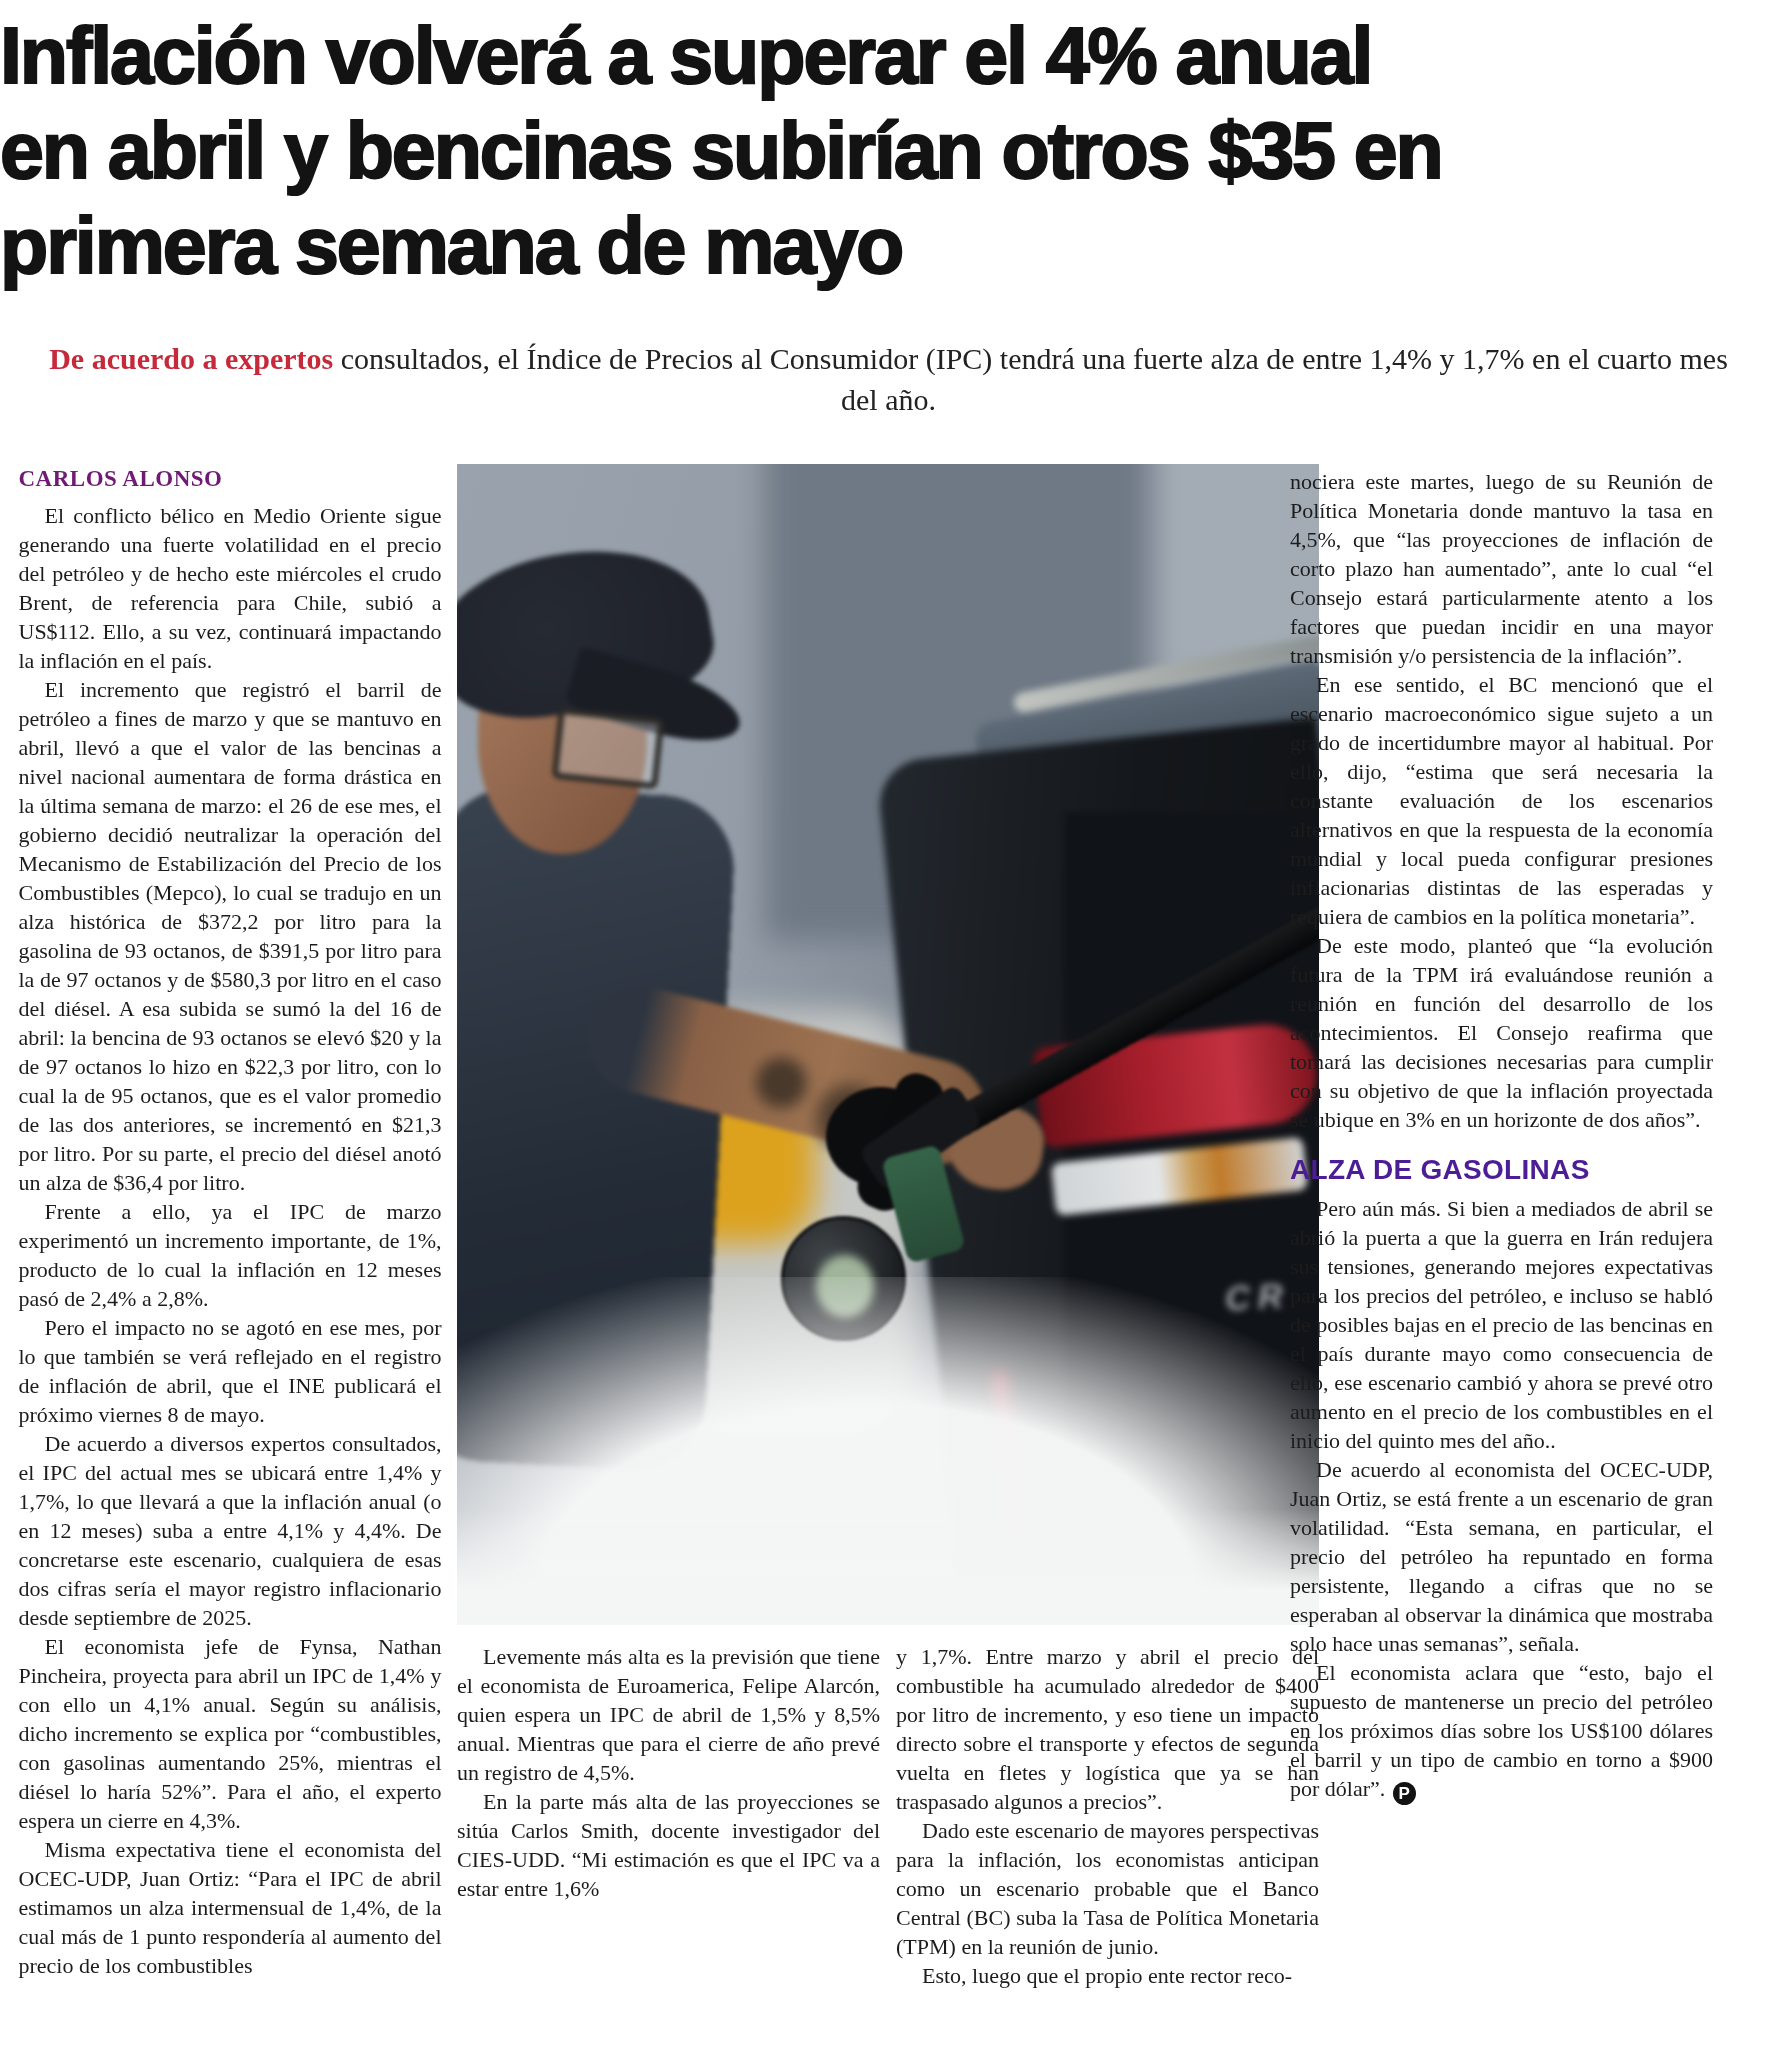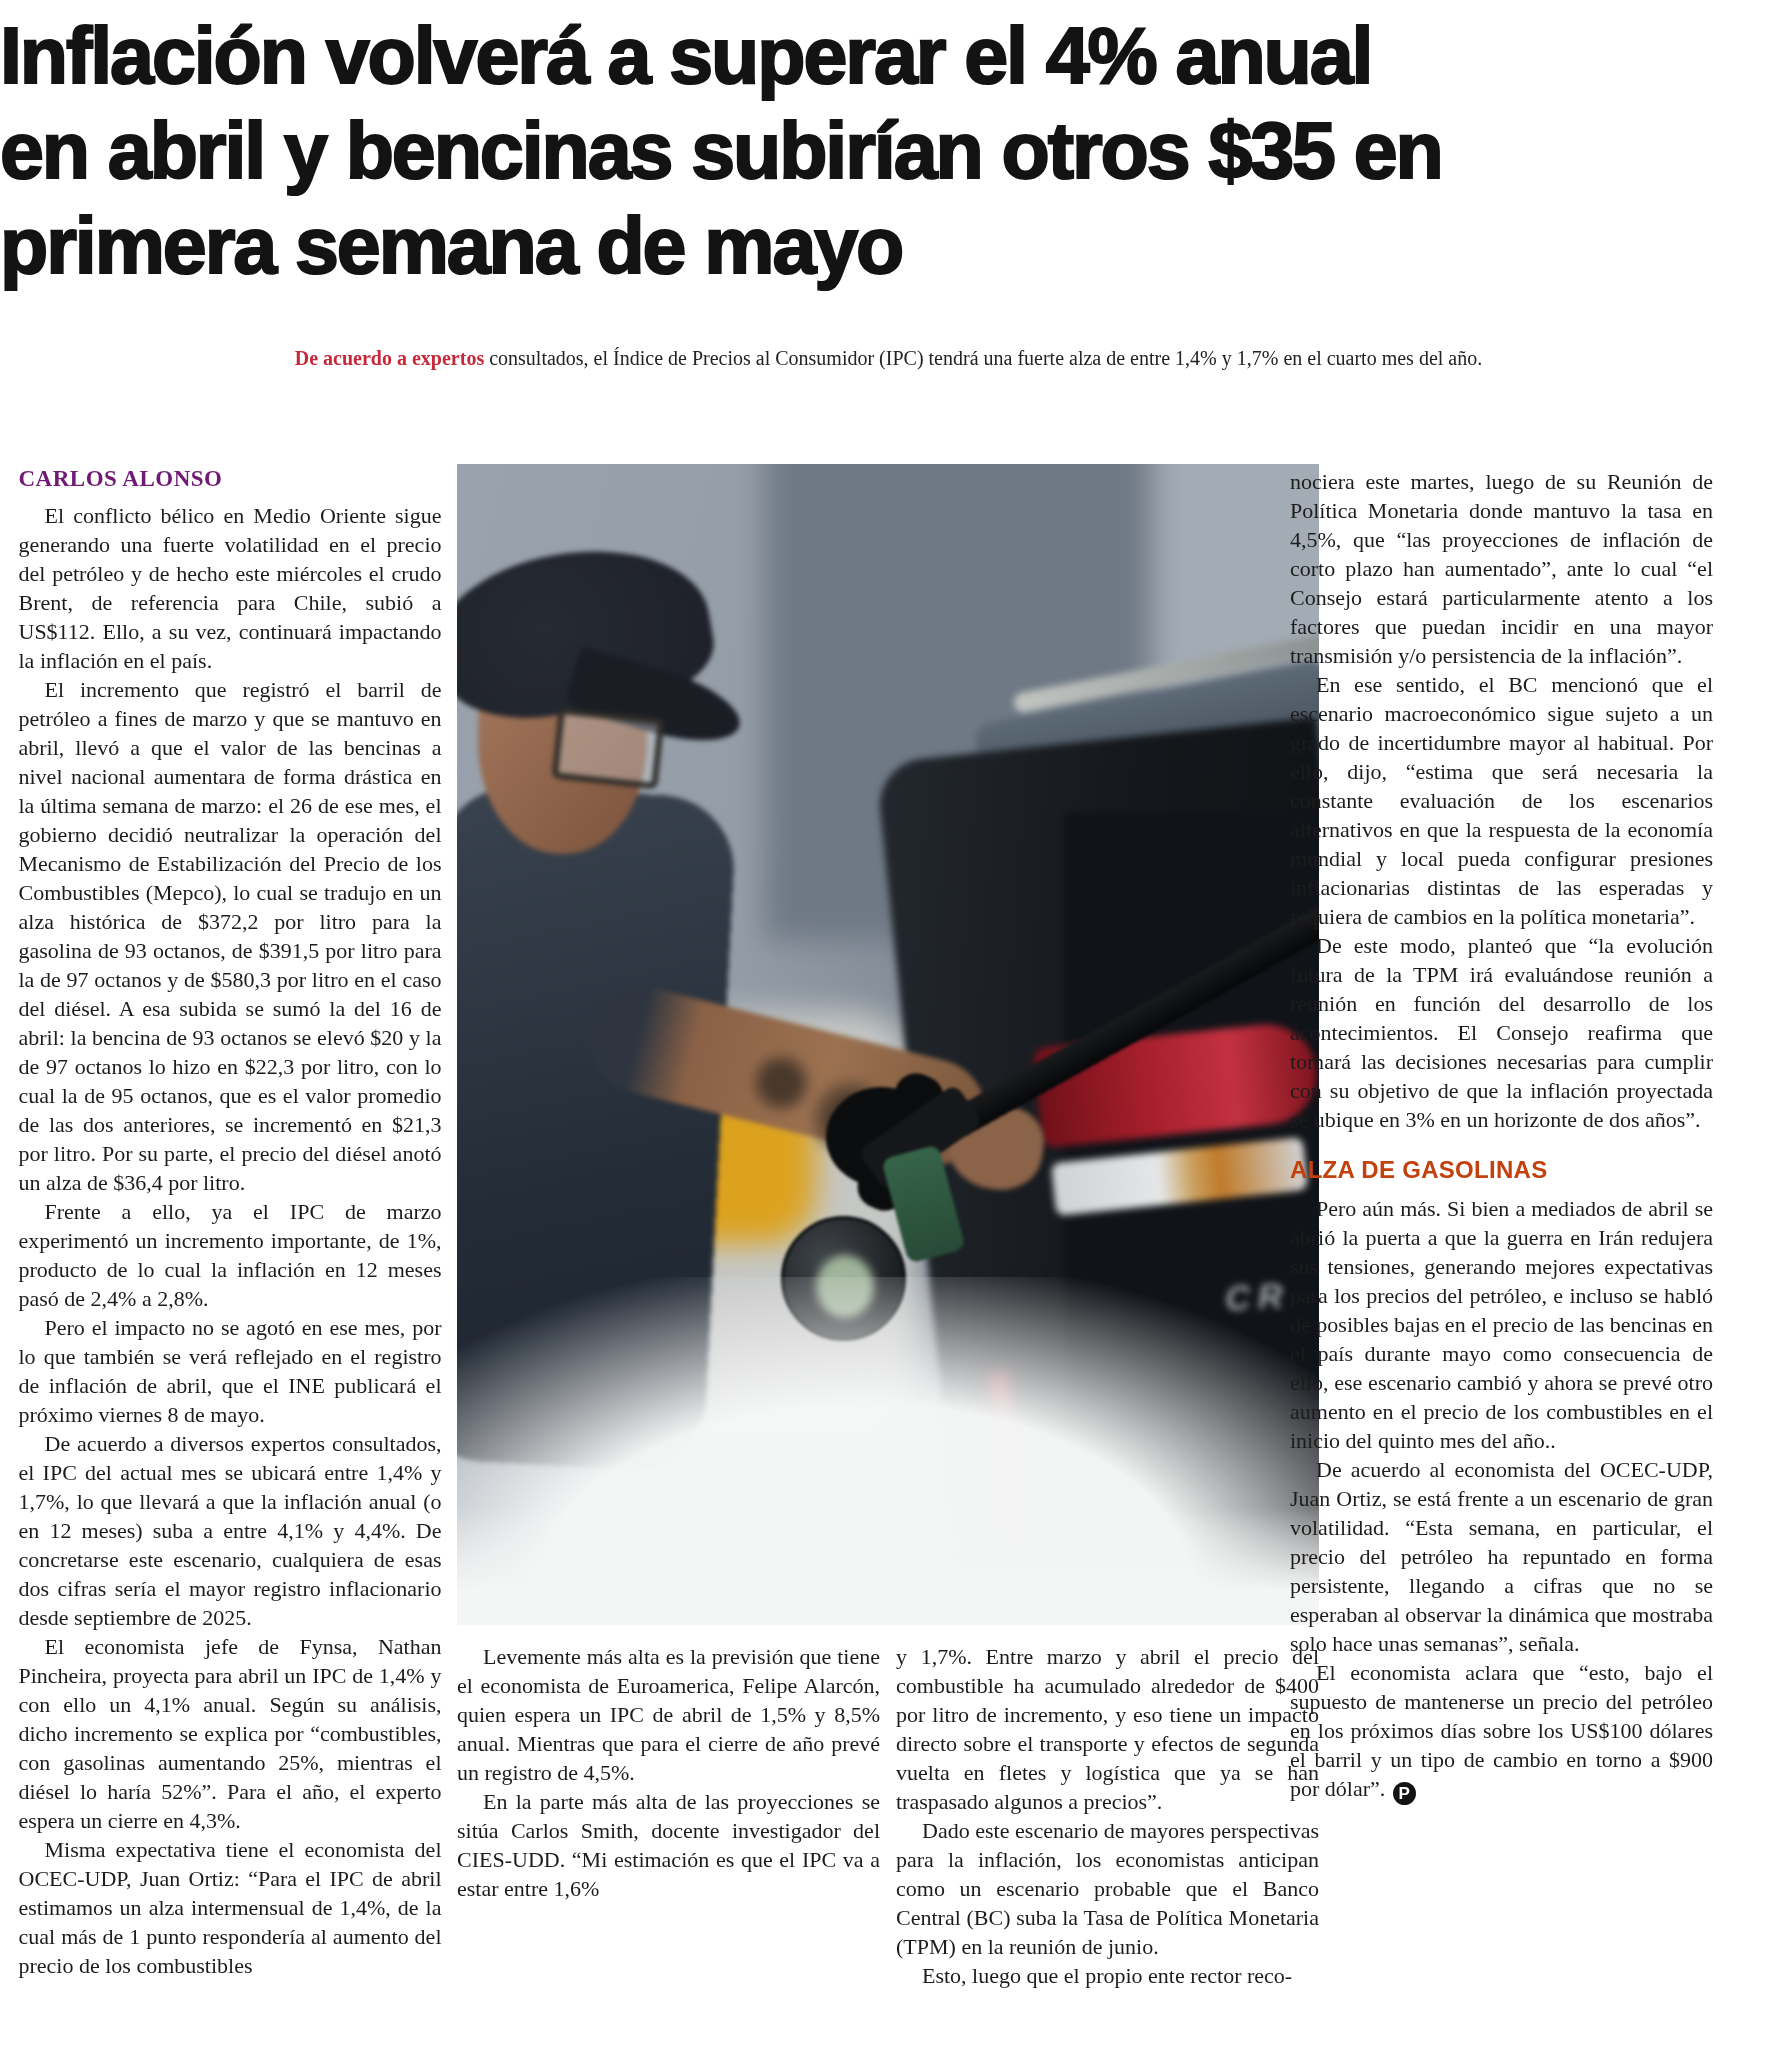--- a/index.html
+++ b/index.html
@@ -6,35 +6,35 @@
   body{font-family:"Liberation Serif", serif;color:#1c1c1c;position:relative;}
 
   
   .headline{position:absolute;top:8.4px;left:0;width:1777px;text-align:left;
     font-family:"Liberation Sans", sans-serif;font-weight:700;color:#131313;}
   .hl-line{font-size:79px;line-height:95px;letter-spacing:-2.1px;
     -webkit-text-stroke:2.1px #131313;white-space:nowrap;}
 
   
   .subheadline{position:absolute;top:338px;left:28.5px;width:1720px;text-align:center;
-    font-size:20px;line-height:41px;color:#222222;}
+    font-size:30px;line-height:41px;color:#222222;}
   .subheadline .lead{color:#c5293a;font-weight:700;}
 
   
   .col{position:absolute;width:423px;text-align:justify;font-size:22px;line-height:29px;
     color:#1c1c1c;}
   .col .para{margin:0;text-indent:26px;}
   .col .para.cont{text-indent:0;}
   #col1{left:18.5px;top:464px;}
   #col2{left:457px;top:1642px;}
   #col3{left:896px;top:1642px;}
   #col4{left:1266px;top:467px;margin-left:24px;}
   .byline{margin:0 0 8.4px 0;font-weight:700;font-size:23px;letter-spacing:0.5px;color:#701a75;}
-  .section-heading{font-family:"Liberation Sans", sans-serif;font-weight:700;color:#c2410c;
-    font-size:24px;letter-spacing:0.3px;margin:21px 0 9.5px 0;}
+  .section-heading{font-family:"Liberation Sans", sans-serif;font-weight:700;color:#4c1d95;
+    font-size:28px;letter-spacing:0.3px;margin:21px 0 9.5px 0;}
   .endmark{display:inline-block;width:23px;height:23px;background:#131313;color:#fff;
     border-radius:50%;font-family:"Liberation Sans", sans-serif;font-weight:700;font-size:17px;
     line-height:24px;text-align:center;text-indent:0;margin-left:7.4px;vertical-align:-3.7px;}
 
   
   .photo{position:absolute;left:457px;top:464px;width:862px;height:1161px;overflow:hidden;
     background:linear-gradient(105deg,#9aa3ad 0%,#949da7 35%,#808994 55%,#858e99 78%,#8d96a0 100%);}
   .photo div{position:absolute;}
   .ph-bg{left:0;top:0;width:100%;height:100%;filter:blur(13.7px);transform:scale(1.08);}
   .bg-pillar{left:317px;top:-32px;width:380px;height:517px;background:#6f7985;}

